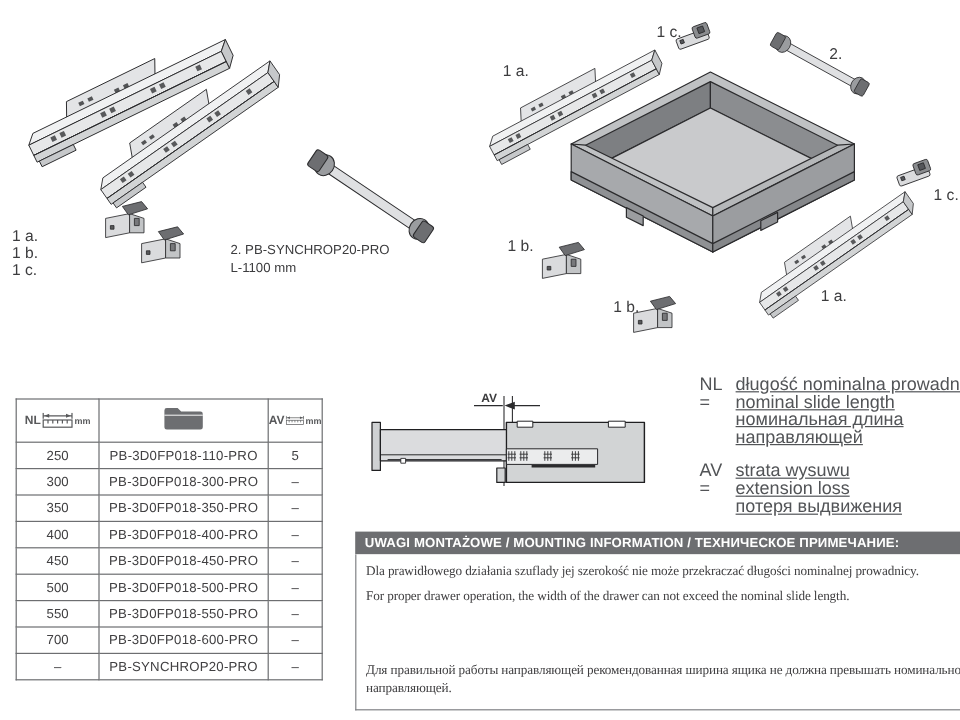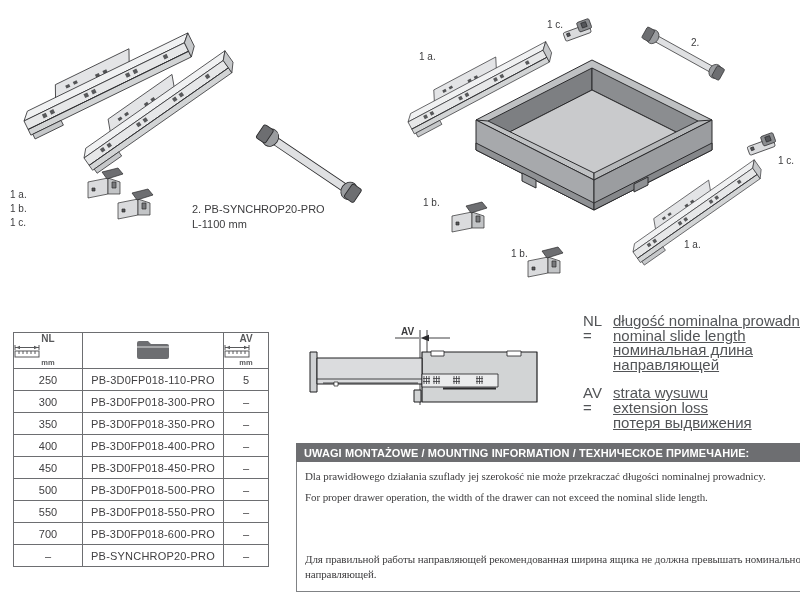--- a/index.html
+++ b/index.html
@@ -6,37 +6,37 @@
   html,body { margin:0; padding:0; }
   body {
     width:800px; height:600px; position:relative; overflow:hidden;
     background:#ffffff; color:#414042;
     font-family:"Liberation Sans", sans-serif;
   }
   svg text { font-family:"Liberation Sans", sans-serif; }
 
   
   #illustrations { position:absolute; left:0; top:0; }
-  .callout { position:absolute; font-size:10px; color:#3c3c3e; white-space:nowrap; }
+  .callout { position:absolute; font-size:13px; color:#3c3c3e; white-space:nowrap; }
   .rod-caption { position:absolute; left:192px; top:202px; font-size:11px; color:#3c3c3e; line-height:15px; }
 
   
   table.parts {
     position:absolute; left:13px; top:332px; width:255px;
     border-collapse:collapse; table-layout:fixed;
   }
   table.parts th, table.parts td {
     border:1px solid #6d6e71; text-align:center; vertical-align:middle;
     padding:0; color:#414042;
   }
   table.parts th { height:36px; }
   table.parts td { height:22px; font-size:11px; }
   td.ref-cell { font-size:10.5px; letter-spacing:0.2px; }
   .col-nl { width:69px; } .col-ref { width:141px; } .col-av { width:45px; }
-  .hdr { display:flex; flex-direction:column; justify-content:center; gap:1px; }
+  .hdr { display:flex; flex-direction:row; align-items:center; justify-content:center; gap:1px; }
   .hdr .hl { font-weight:bold; font-size:10px; line-height:10px; color:#58595b; }
   .hdr .mm { font-size:7.5px; line-height:8px; color:#58595b; }
 
   
   #av-diagram { position:absolute; left:298px; top:322px; }
 
   
   .defs { position:absolute; left:583px; top:314px; width:210px; font-size:15px; line-height:14.6px; color:#525457; }
   .def-row { display:flex; }
   .def-row + .def-row { margin-top:14px; }

